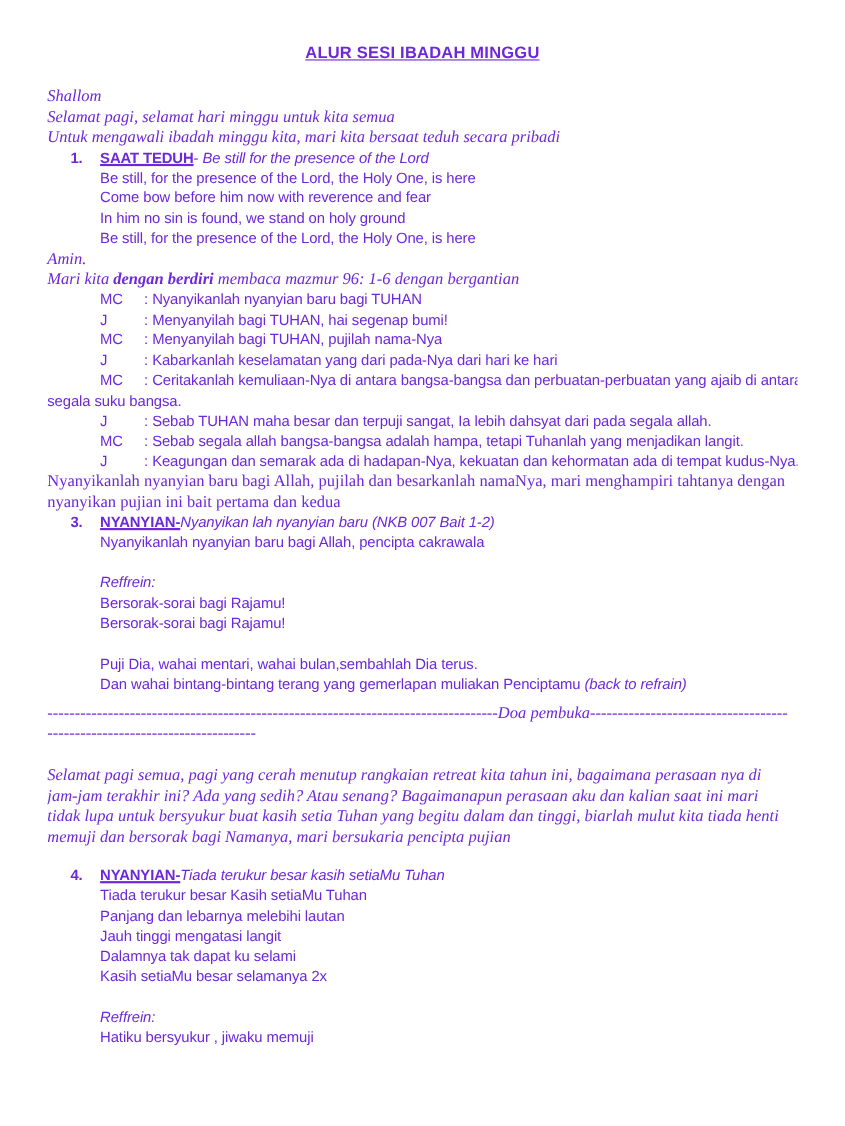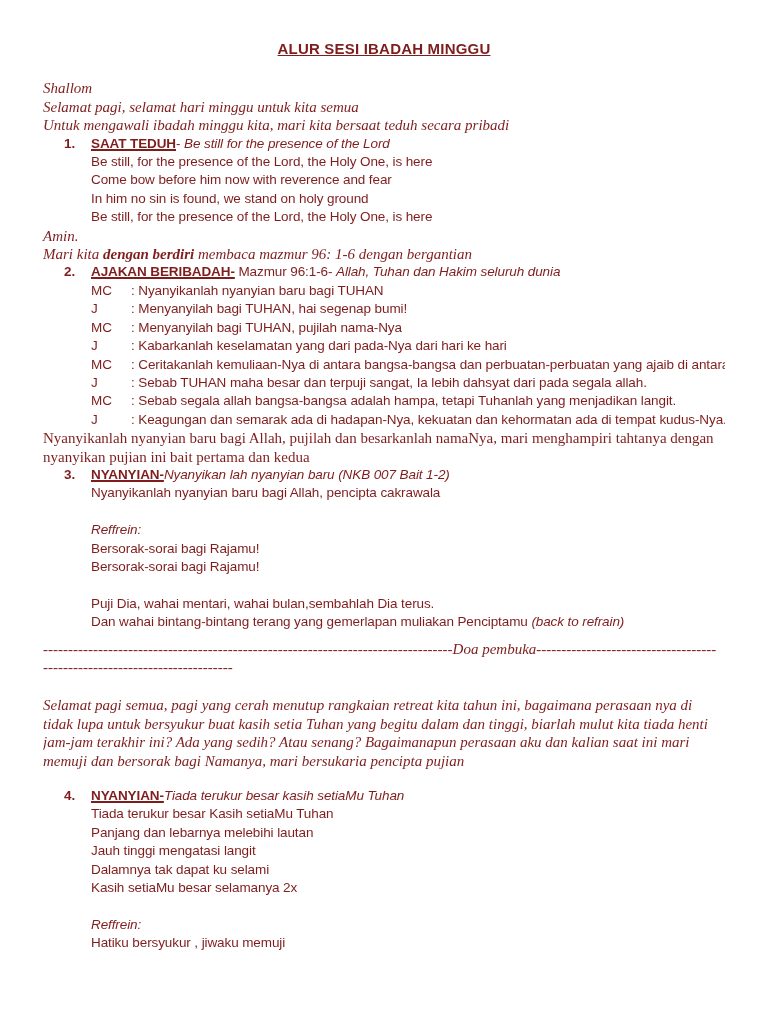--- a/index.html
+++ b/index.html
@@ -1,20 +1,20 @@
 <!DOCTYPE html>
 <html><head>
 <meta charset="utf-8">
 <style>
   html,body { margin:0; padding:0; background:#ffffff; }
   .page {
     position:relative;
     width:768px; height:1024px;
     background:#ffffff;
-    color:#7f1d1d;
+    color:#6d28d9;
     box-sizing:border-box;
     padding:40px 43px 0 43px;
     overflow:hidden;
     line-height:18.4px;
   }
   .sans   { font-family:"Liberation Sans", sans-serif; font-size:13.5px; letter-spacing:-0.1px; }
   .serif  { font-family:"Liberation Serif", serif; font-size:15px; }
   .serif-i{ font-family:"Liberation Serif", serif; font-size:15px; font-style:italic; }
   .bold   { font-weight:bold; }
   .ital   { font-style:italic; }
@@ -55,43 +55,41 @@
   <div class="sans indent nowrap">Be still, for the presence of the Lord, the Holy One, is here</div>
   <div class="sans indent nowrap">Come bow before him now with reverence and fear</div>
   <div class="sans indent nowrap">In him no sin is found, we stand on holy ground</div>
   <div class="sans indent nowrap">Be still, for the presence of the Lord, the Holy One, is here</div>
 
   <div class="serif-i">Amin.</div>
   <div class="serif-i nowrap">
     <span>Mari kita </span><span class="bold">dengan berdiri</span><span> membaca mazmur 96: 1-6 dengan bergantian</span>
   </div>
 
-  <div class="item-head sans">
-    <span class="num">2.</span><span class="bold uline">AJAKAN BERIBADAH-</span><span> Mazmur 96:1-6- </span><span class="ital">Allah, Tuhan dan Hakim seluruh dunia</span>
-  </div>
   <div class="drow sans">
     <span class="spk">MC</span>
       <span class="nowrap">: Nyanyikanlah nyanyian baru bagi TUHAN</span>
   </div>
   <div class="drow sans">
     <span class="spk">J</span>
       <span class="nowrap">: Menyanyilah bagi TUHAN, hai segenap bumi!</span>
   </div>
   <div class="drow sans">
     <span class="spk">MC</span>
       <span class="nowrap">: Menyanyilah bagi TUHAN, pujilah nama-Nya</span>
   </div>
   <div class="drow sans">
     <span class="spk">J</span>
       <span class="nowrap">: Kabarkanlah keselamatan yang dari pada-Nya dari hari ke hari</span>
   </div>
   <div class="drow sans">
     <span class="spk">MC</span>
       <span class="nowrap">: Ceritakanlah kemuliaan-Nya di antara bangsa-bangsa dan perbuatan-perbuatan yang ajaib di antara</span>
   </div>
+  <div class="sans nowrap">segala suku bangsa.</div>
   <div class="drow sans">
     <span class="spk">J</span>
       <span class="nowrap">: Sebab TUHAN maha besar dan terpuji sangat, Ia lebih dahsyat dari pada segala allah.</span>
   </div>
   <div class="drow sans">
     <span class="spk">MC</span>
       <span class="nowrap">: Sebab segala allah bangsa-bangsa adalah hampa, tetapi Tuhanlah yang menjadikan langit.</span>
   </div>
   <div class="drow sans">
     <span class="spk">J</span>
@@ -118,22 +116,22 @@
   <div class="gap-sm"></div>
 
   <div class="divider">
     <span>----------------------------------------------------------------------------------</span><span class="ital">Doa pembuka</span><span>------------------------------------</span>
   </div>
   <div class="divider">--------------------------------------</div>
 
   <div class="gap-lg"></div>
 
   <div class="serif-i nowrap">Selamat pagi semua, pagi yang cerah menutup rangkaian retreat kita tahun ini, bagaimana perasaan nya di</div>
+  <div class="serif-i nowrap">jam-jam terakhir ini? Ada yang sedih? Atau senang? Bagaimanapun perasaan aku dan kalian saat ini mari</div>
   <div class="serif-i nowrap">tidak lupa untuk bersyukur buat kasih setia Tuhan yang begitu dalam dan tinggi, biarlah mulut kita tiada henti</div>
-  <div class="serif-i nowrap">jam-jam terakhir ini? Ada yang sedih? Atau senang? Bagaimanapun perasaan aku dan kalian saat ini mari</div>
   <div class="serif-i nowrap">memuji dan bersorak bagi Namanya, mari bersukaria pencipta pujian</div>
 
   <div class="gap-md"></div>
 
   <div class="item-head sans">
     <span class="num">4.</span><span class="bold uline">NYANYIAN-</span><span class="ital">Tiada terukur besar kasih setiaMu Tuhan</span>
   </div>
   <div class="sans indent nowrap">Tiada terukur besar Kasih setiaMu Tuhan</div>
   <div class="sans indent nowrap">Panjang dan lebarnya melebihi lautan</div>
   <div class="sans indent nowrap">Jauh tinggi mengatasi langit</div>

